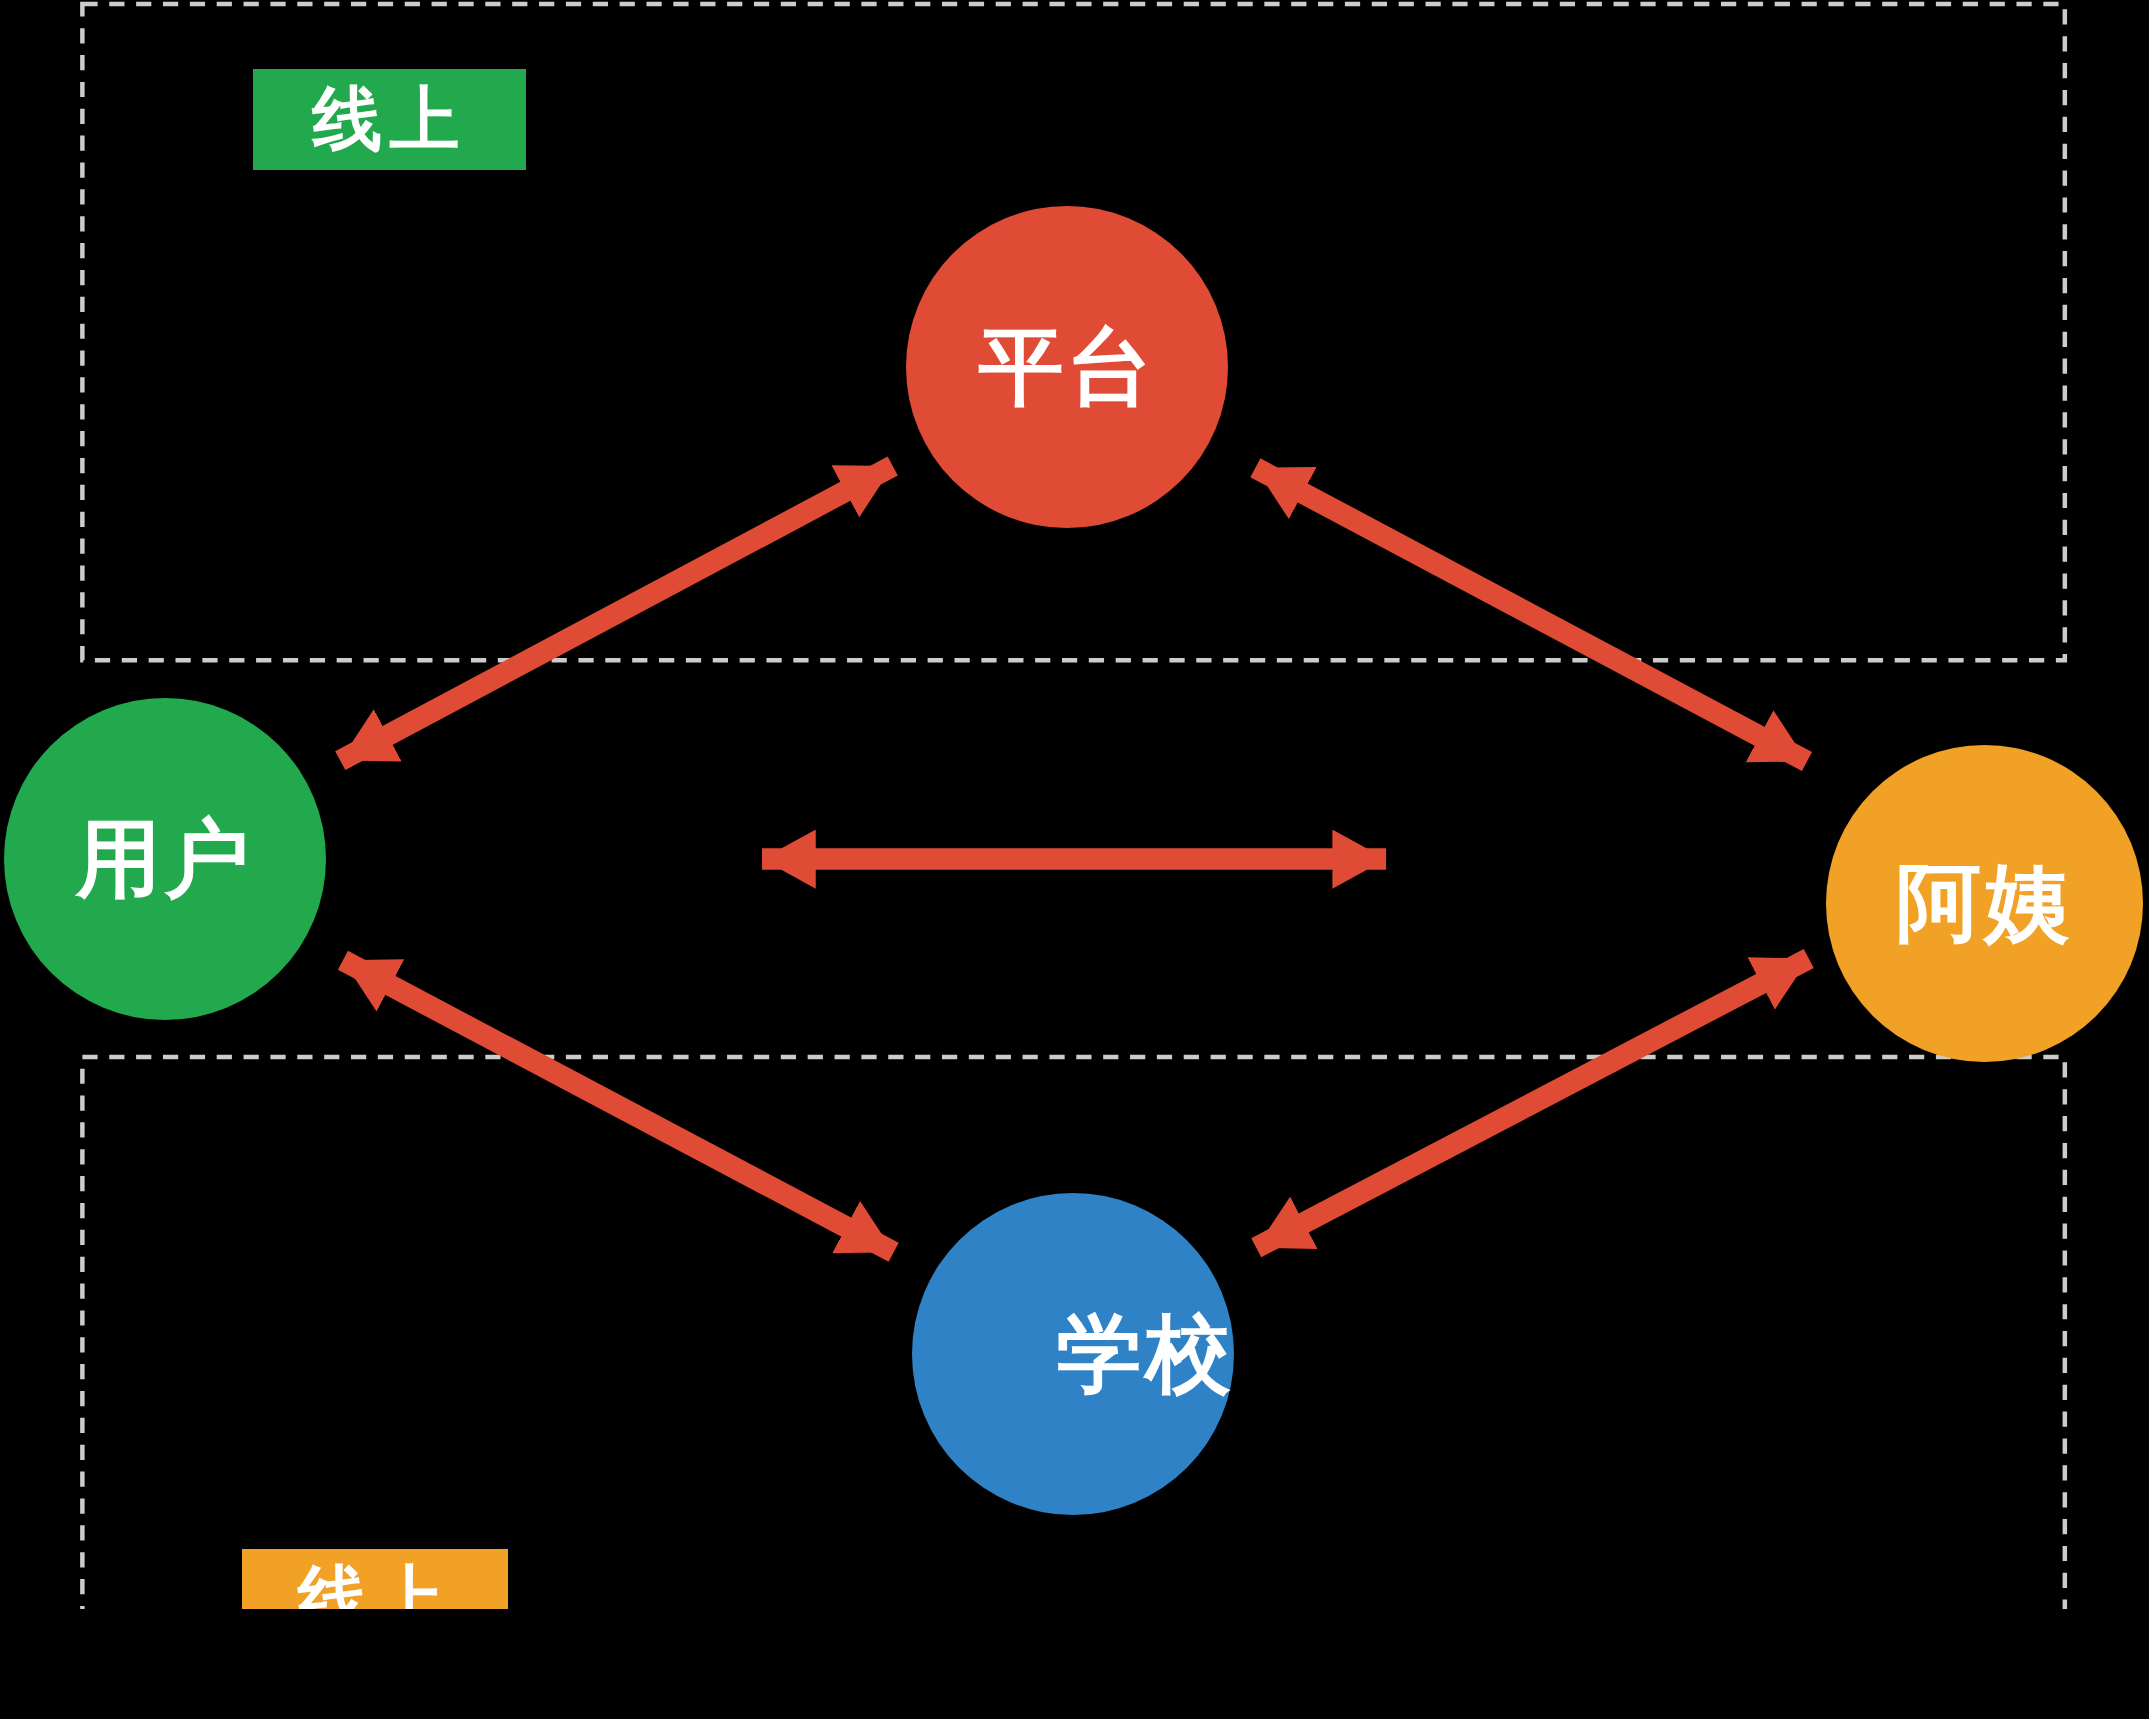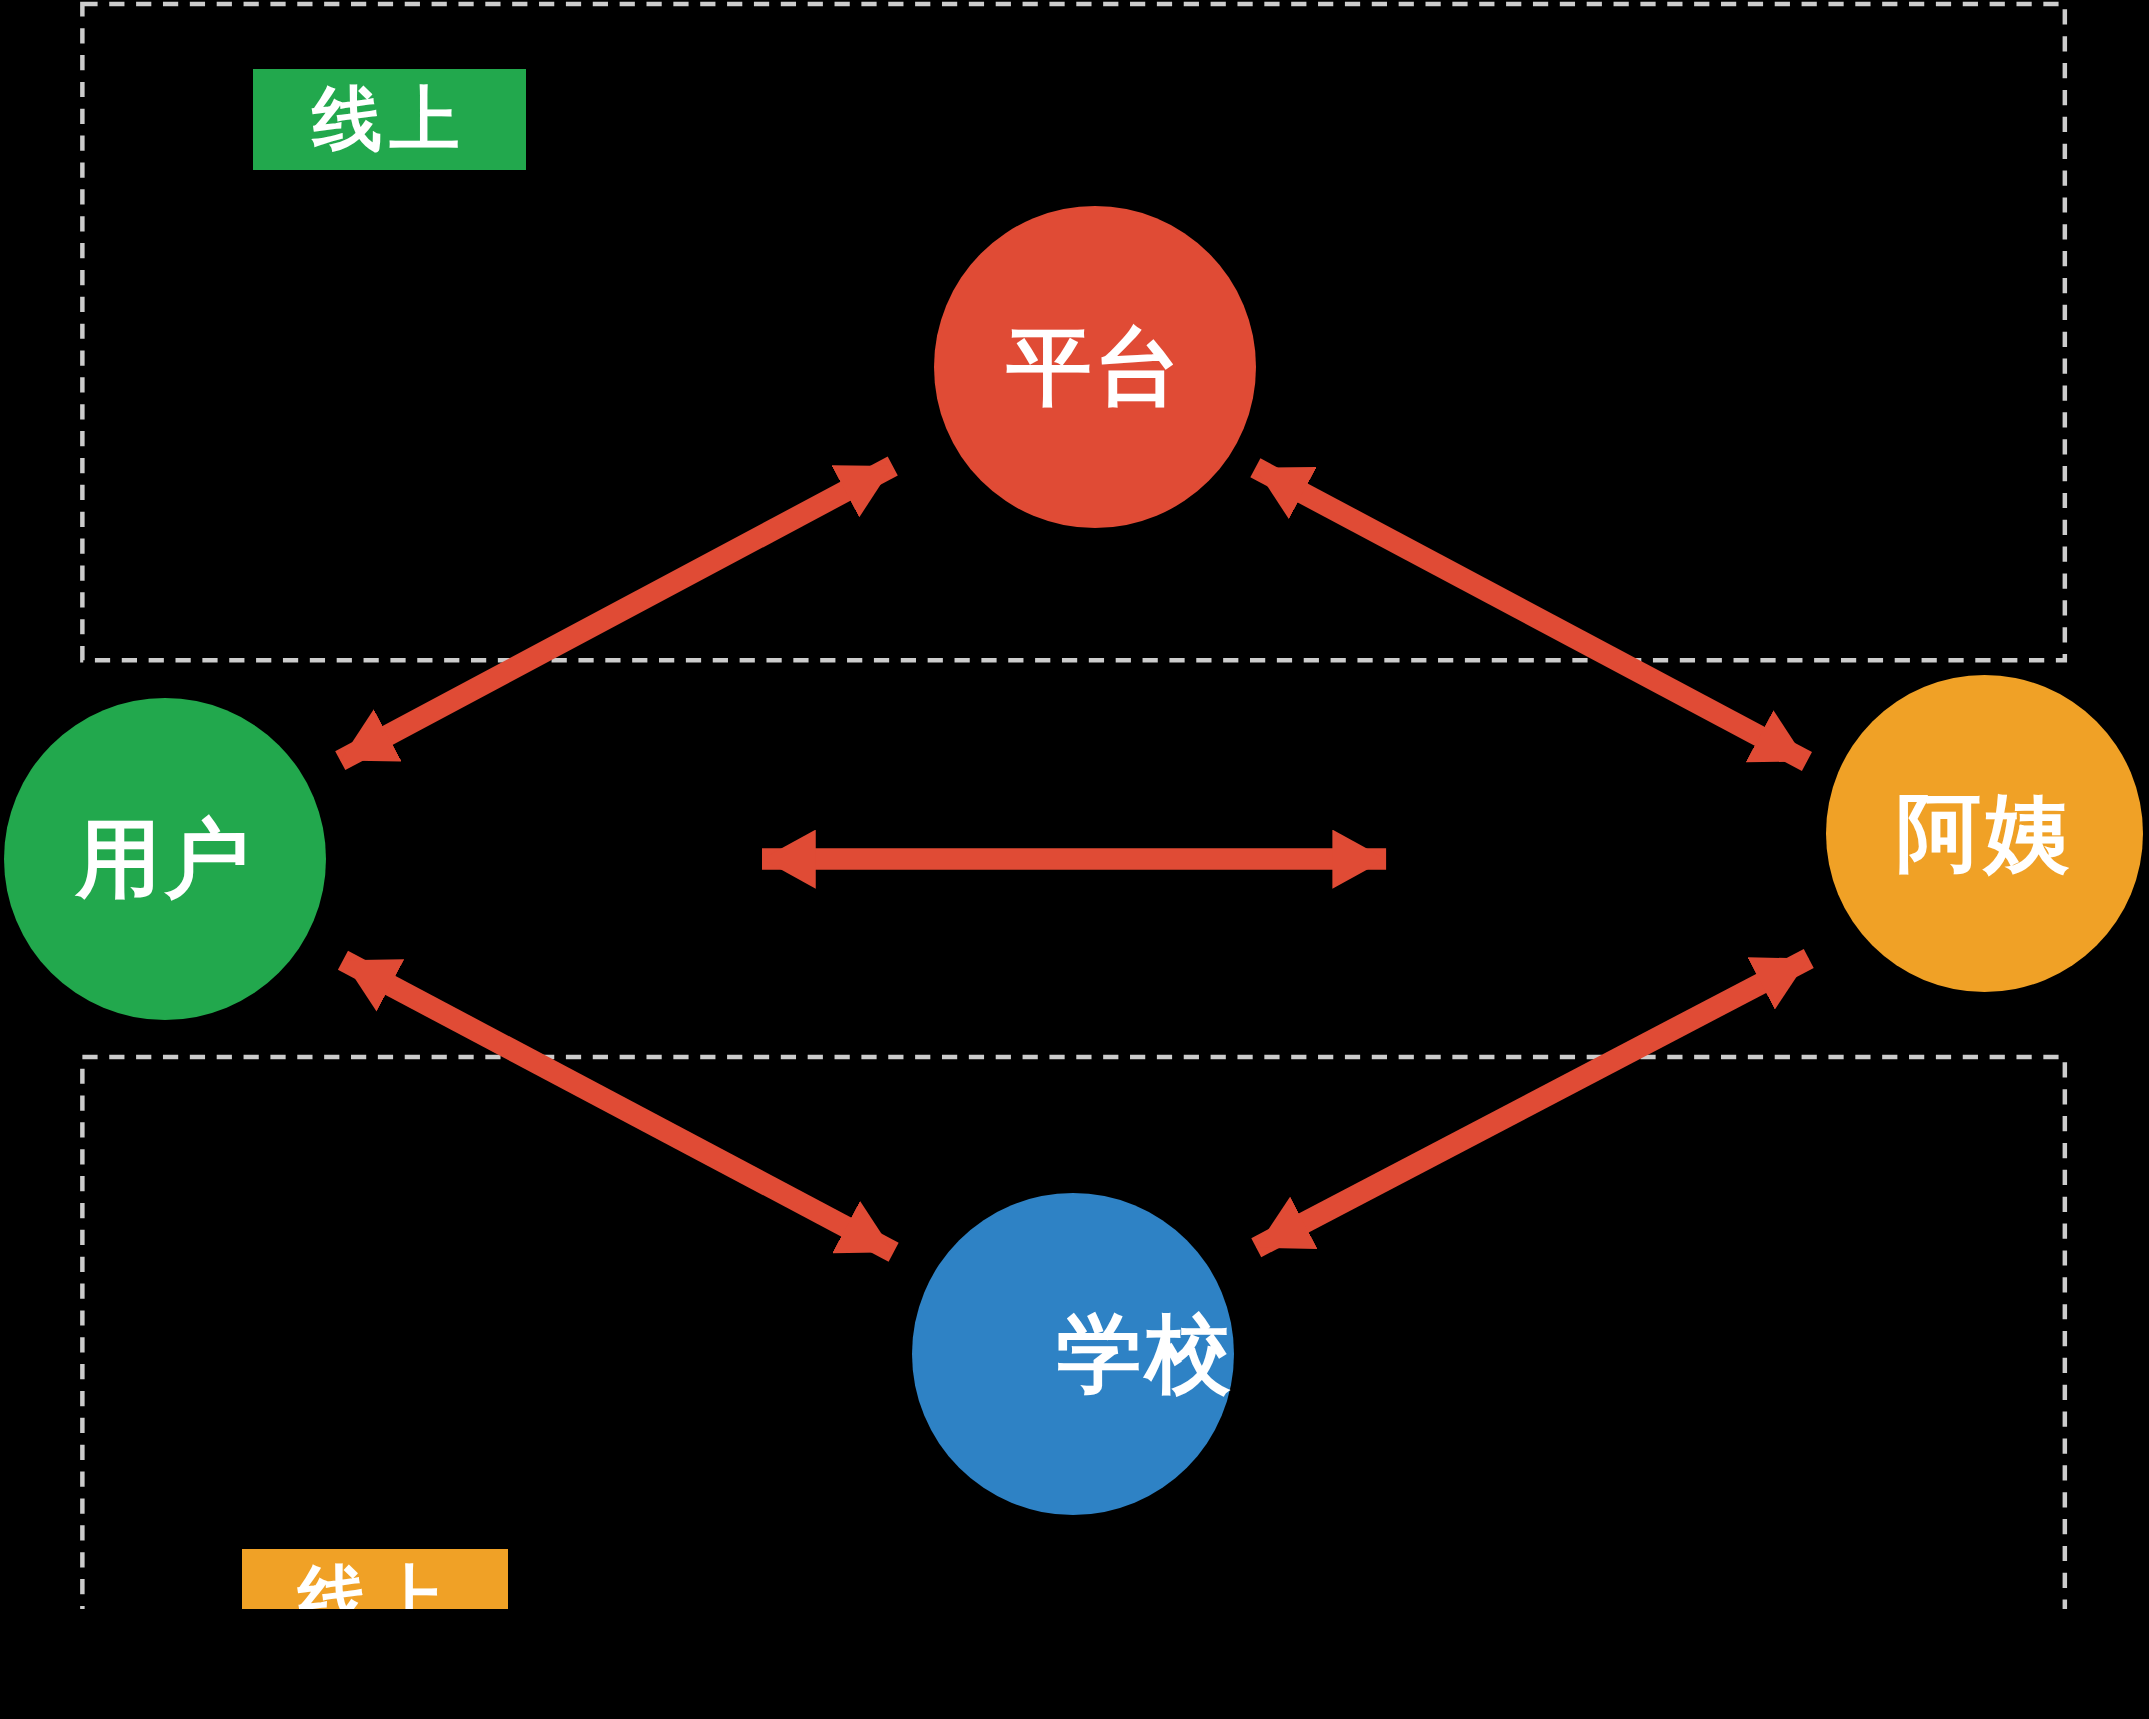--- a/index.html
+++ b/index.html
@@ -38,23 +38,23 @@
     position: absolute;
     border-radius: 50%;
     display: flex;
     align-items: center;
     justify-content: center;
     color: #FFFFFF;
     font-size: 85px;
     font-weight: bold;
     letter-spacing: 3.6px;
   }
-  .node.platform { left: 934px; top: 206px;  width: 322px; height: 322px; }
+  .node.platform { left: 906px; top: 206px;  width: 322px; height: 322px; }
   .node.user     { left: 3.6px;    top: 698px;  width: 322px; height: 322px; }
-  .node.aunt     { left: 1826px; top: 675px;  width: 317px; height: 317px; }
+  .node.aunt     { left: 1826px; top: 745px;  width: 317px; height: 317px; }
   .node.school   { left: 912px; top: 1193px; width: 322px; height: 322px; justify-content: flex-end; }
   .region-rect {
     fill: none;
     stroke-width: 5px;
     stroke-dasharray: 17 13;
   }
   .edge-line {
     stroke-width: 24px;
     fill: none;
   }

